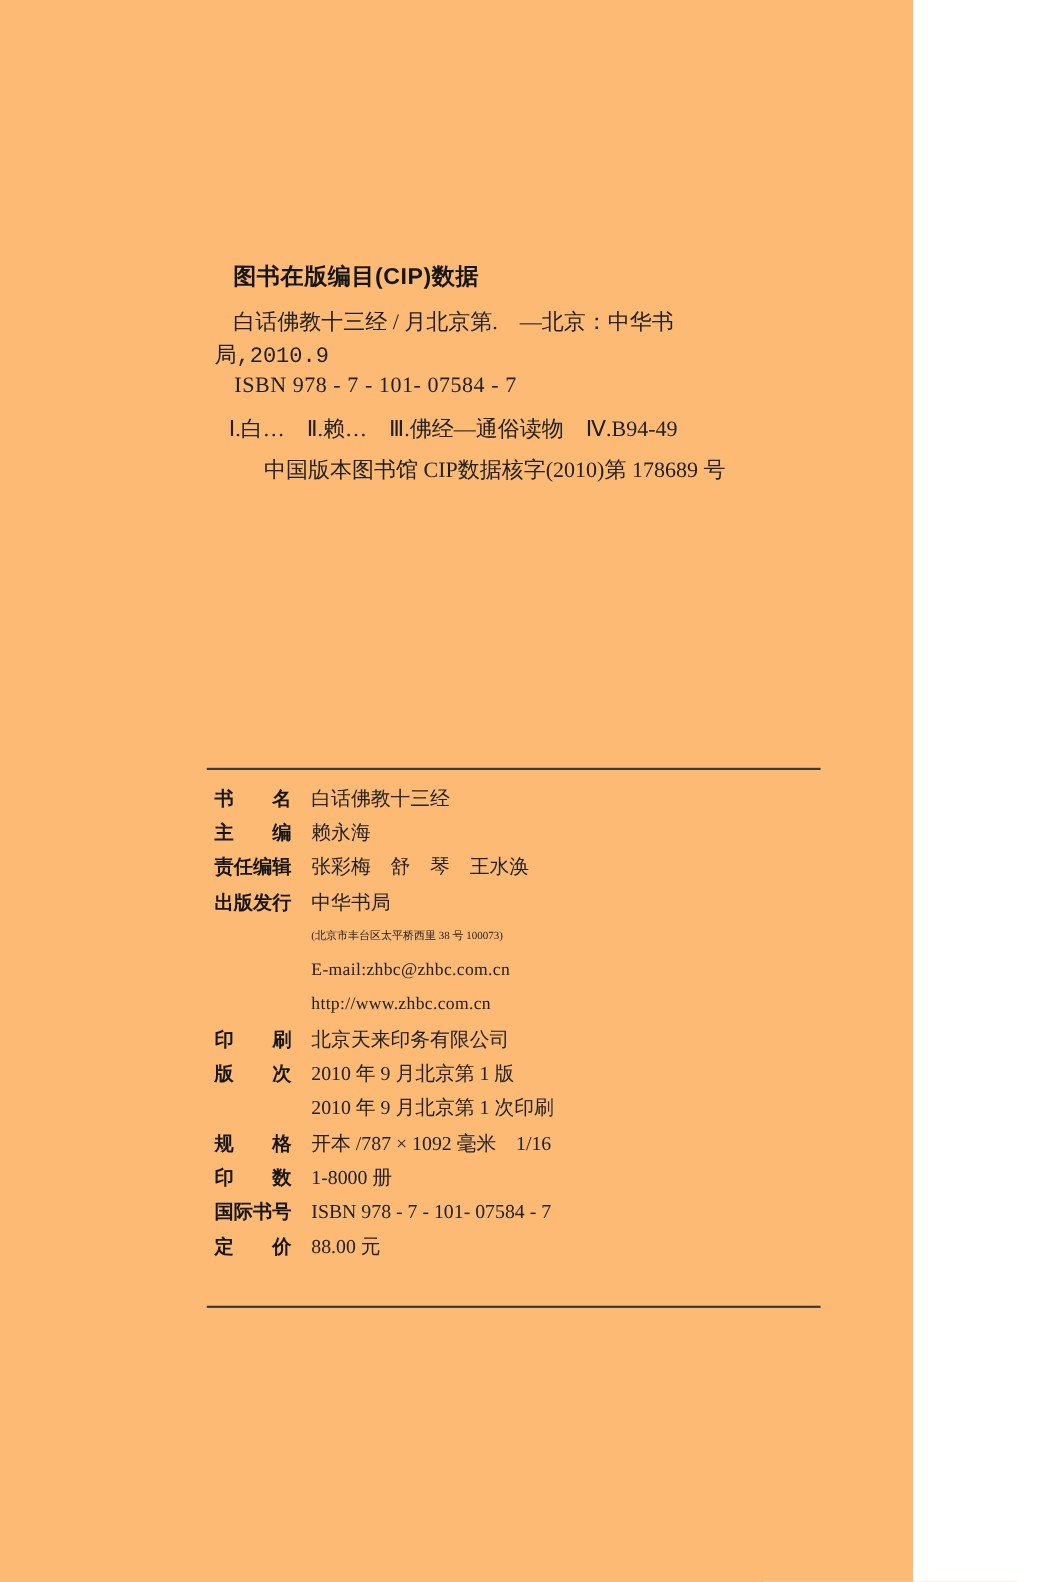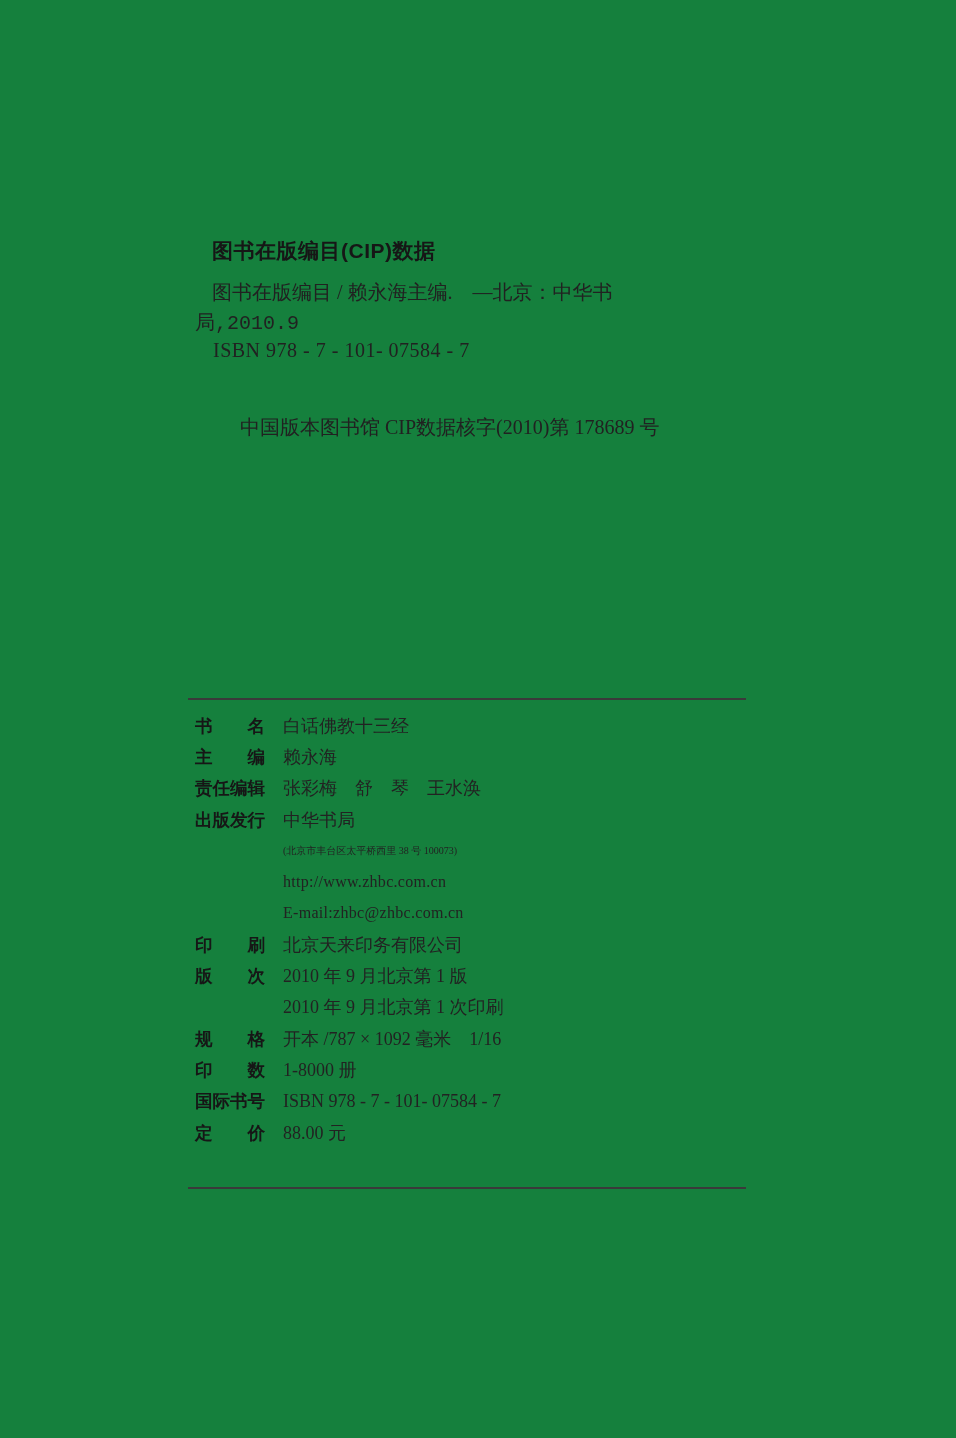--- a/index.html
+++ b/index.html
@@ -1,20 +1,20 @@
 <!DOCTYPE html>
 <html><head>
 <meta charset="utf-8">
 <style>
   html, body { margin: 0; padding: 0; }
   .page {
     position: relative;
-    width: 956px;
+    width: 830px;
     height: 1438px;
-    background: #15803d;
+    background: #fdba74;
     overflow: hidden;
     font-family: "Liberation Serif", serif;
     color: #1e1e1e;
   }
 
   
   .cip-title {
     position: absolute;
     left: 212px; top: 237px;
     font-family: "Liberation Sans", sans-serif;
@@ -69,23 +69,24 @@
   }
   .c-value.small { font-size: 10px; }
   .c-value.latin { font-size: 16px; letter-spacing: 0.3px; }
 </style>
 </head>
 <body>
 
 <div class="page">
 
   <div class="cip-title">图书在版编目(CIP)数据</div>
-  <div class="cip-line cip-desc1">图书在版编目 / 赖永海主编.　—北京：中华书</div>
+  <div class="cip-line cip-desc1">白话佛教十三经 / 月北京第.　—北京：中华书</div>
   <div class="cip-line cip-desc2">局,2010.9</div>
   <div class="cip-line cip-isbn">ISBN 978 - 7 - 101- 07584 - 7</div>
+  <div class="cip-line cip-class">Ⅰ.白…　Ⅱ.赖…　Ⅲ.佛经—通俗读物　Ⅳ.B94-49</div>
   <div class="cip-line cip-record">中国版本图书馆 CIP数据核字(2010)第 178689 号</div>
 
   <div class="rule rule-top"></div>
 
   <div class="colophon" id="colophon-rows">
       <div class="c-row">
         <span class="c-label">
           <span>书</span>
           <span>名</span>
         </span>
@@ -115,25 +116,25 @@
           <span>行</span>
         </span>
         <span class="c-value">中华书局</span>
       </div>
       <div class="c-row">
         <span class="c-label"></span>
         <span class="c-value small">(北京市丰台区太平桥西里 38 号  100073)</span>
       </div>
       <div class="c-row">
         <span class="c-label"></span>
-        <span class="c-value latin">http://www.zhbc.com.cn</span>
+        <span class="c-value latin">E-mail:zhbc@zhbc.com.cn</span>
       </div>
       <div class="c-row">
         <span class="c-label"></span>
-        <span class="c-value latin">E-mail:zhbc@zhbc.com.cn</span>
+        <span class="c-value latin">http://www.zhbc.com.cn</span>
       </div>
       <div class="c-row">
         <span class="c-label">
           <span>印</span>
           <span>刷</span>
         </span>
         <span class="c-value">北京天来印务有限公司</span>
       </div>
       <div class="c-row">
         <span class="c-label">

